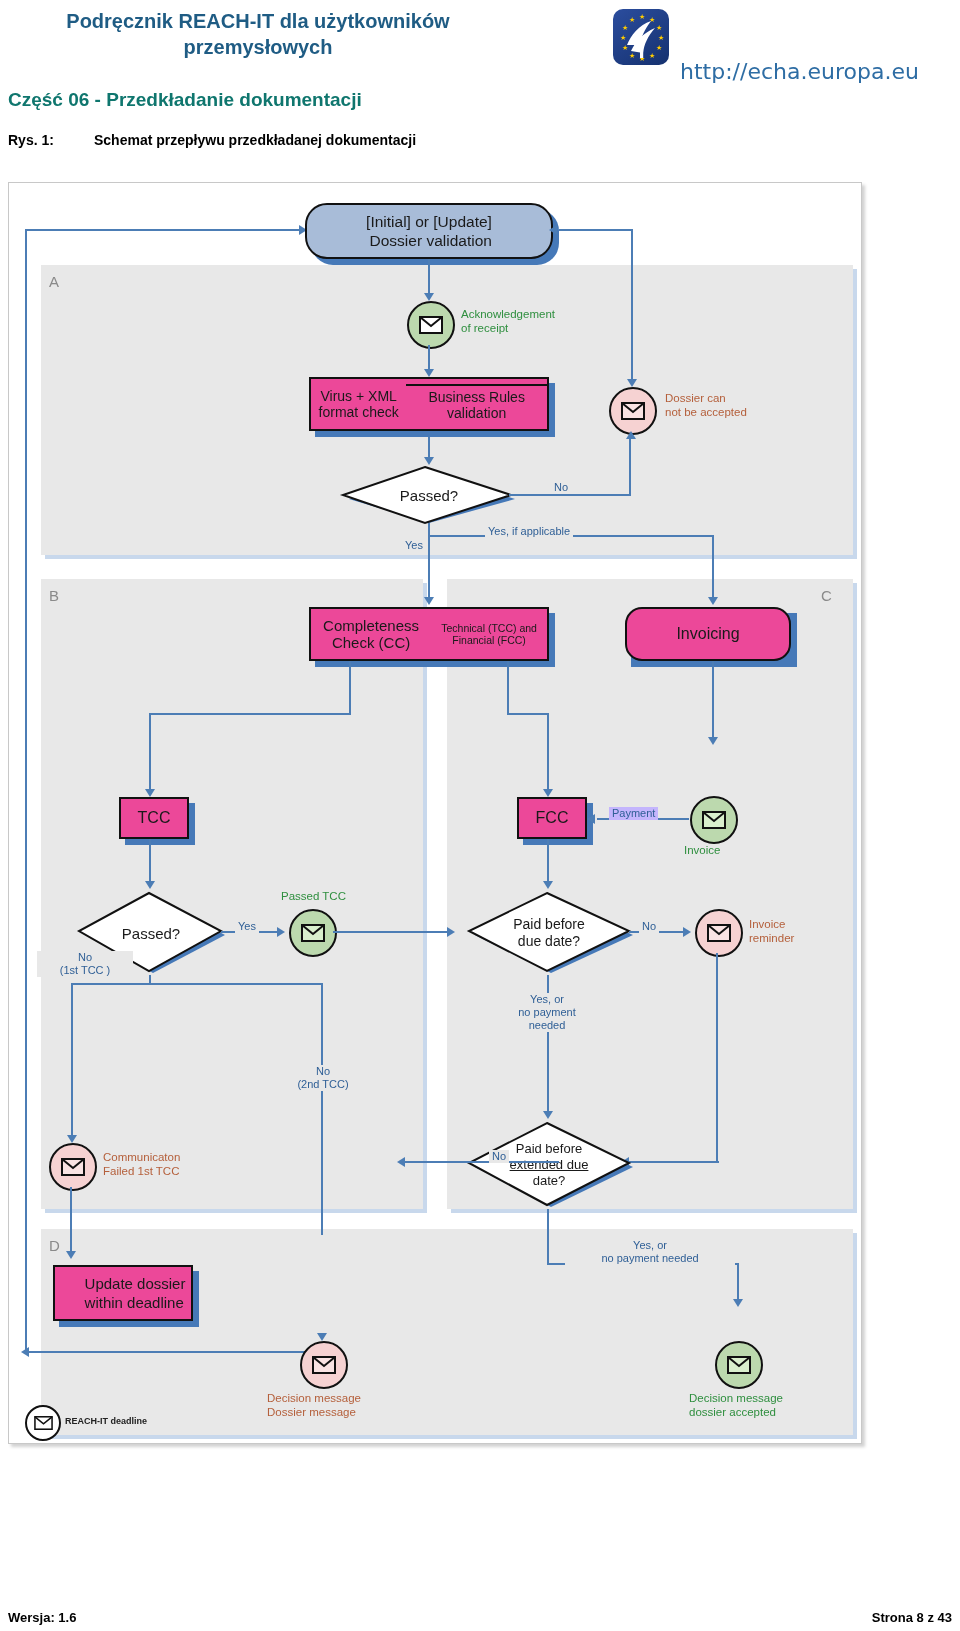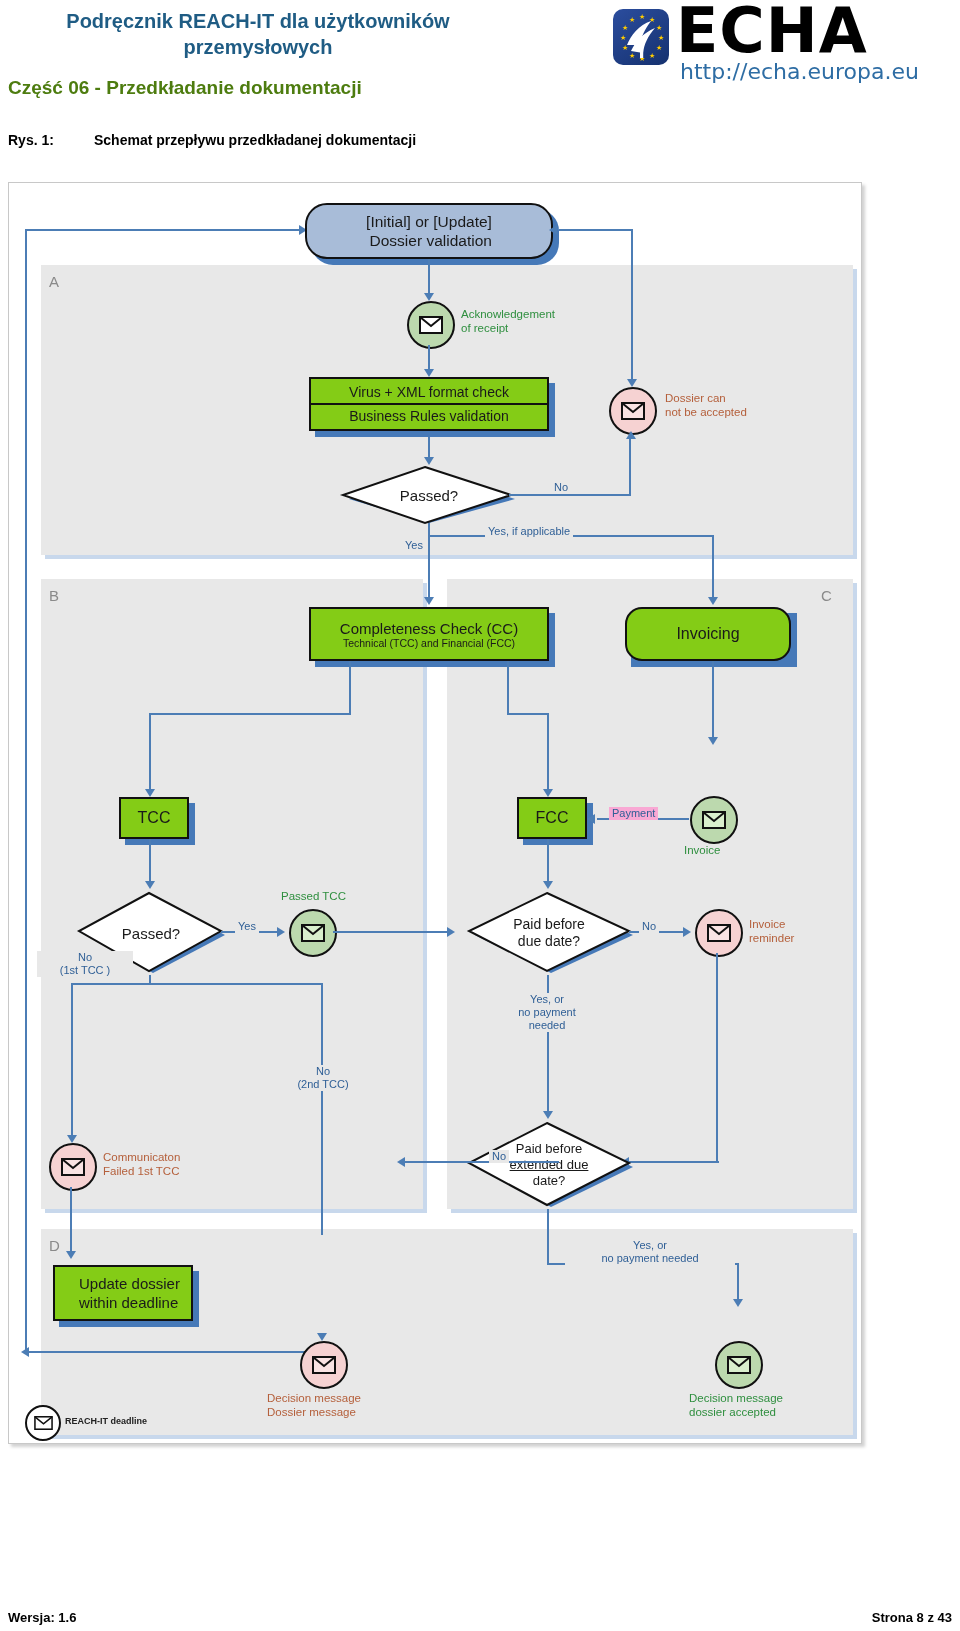--- a/index.html
+++ b/index.html
@@ -9,22 +9,22 @@
     position:relative;overflow:hidden;
   }
   
   #header{position:absolute;left:0;top:0;width:960px;height:120px;}
   #doc-title{
     position:absolute;left:8px;top:8px;width:500px;
     color:#1F5C84;font-weight:bold;font-size:20px;line-height:26px;
     text-align:center;
   }
   #doc-part{
-    position:absolute;left:8px;top:76px;width:500px;
-    color:#4d7c0f;font-weight:bold;font-size:19px;line-height:24px;
+    position:absolute;left:8px;top:88px;width:500px;
+    color:#0f766e;font-weight:bold;font-size:19px;line-height:24px;
     text-align:left;
   }
   
   #echa-logo{position:absolute;left:556px;top:4px;width:400px;height:84px;}
   #eu-flag{
     position:absolute;left:57px;top:5px;width:56px;height:56px;
     background:linear-gradient(145deg,#2b4d9e 0%,#15316f 100%);
     border-radius:10px;overflow:hidden;
   }
   #eu-flag .star{position:absolute;color:#ffcc00;font-size:7px;line-height:7px;}
@@ -59,22 +59,22 @@
   }
   
   .shape{position:absolute;box-sizing:border-box;}
   .sh-shadow{position:absolute;background:#4679b8;}
   .rounded{
     background:#a8bcd8;border:2px solid #111;border-radius:22px;
     display:flex;align-items:center;justify-content:center;
     text-align:center;color:#1a1a1a;
   }
   .rect{
-    background:#84cc16;border:2px solid #111;
-    display:flex;flex-direction:column;align-items:center;justify-content:center;
+    background:#ec4899;border:2px solid #111;
+    display:flex;align-items:center;justify-content:center;
     text-align:center;color:#1a1a1a;
   }
   .rect .sub{border-top:2px solid #111;width:100%;}
   .diamond-wrap{position:absolute;}
   .diamond-lbl{
     position:absolute;left:0;top:0;width:100%;height:100%;
     display:flex;align-items:center;justify-content:center;text-align:center;
     color:#1a1a1a;pointer-events:none;
   }
   
@@ -125,21 +125,20 @@
       <span class="star" style="left:9px;top:35px;">★</span>
       <span class="star" style="left:7px;top:25px;">★</span>
       <span class="star" style="left:9px;top:15px;">★</span>
       <span class="star" style="left:16px;top:7px;">★</span>
       <svg id="eu-tree" viewBox="0 0 44 46">
         <path d="M6 30 C10 20 18 10 30 6 C24 14 20 22 19 30 Z" fill="#ffffff"></path>
         <path d="M10 36 C14 27 22 18 34 13 C27 21 23 29 22 38 Z" fill="#ffffff"></path>
         <rect x="19" y="30" width="3.2" height="13" fill="#ffffff"></rect>
       </svg>
     </div>
-    <div id="echa-word">ECHA</div>
     <div id="echa-url">http://echa.europa.eu</div>
   </div>
 </div>
 
 <div id="fig-caption">
   <span class="num">Rys. 1:</span><span>Schemat przepływu przedkładanej dokumentacji</span>
 </div>
 
 <div id="diagram">
 
@@ -263,21 +262,21 @@
     <div>TCC</div>
   </div>
 
   <div class="sh-shadow" style="left:514px;top:620px;width:70px;height:42px;"></div>
   <div class="shape rect" style="left:508px;top:614px;width:70px;height:42px;font-size:16px;">
     <div>FCC</div>
   </div>
 
   <div class="ln" style="left:588px;top:635px;width:92px;height:2px;"></div>
   <div class="arr arr-left" style="left:578px;top:631px;"></div>
-  <div class="edge-lbl" style="left:600px;top:624px;background:#f9a8d4;padding:0 3px;">Payment</div>
+  <div class="edge-lbl" style="left:600px;top:624px;background:#c4b5fd;padding:0 3px;">Payment</div>
 
   <div class="msg green" style="left:681px;top:613px;width:44px;height:44px;">
     <svg class="env" width="24" height="18" viewBox="0 0 24 18">
       <rect x="1" y="1" width="22" height="16" fill="#d9efcd" stroke="#111" stroke-width="2"></rect>
       <path d="M1 1 L12 10 L23 1" fill="none" stroke="#111" stroke-width="2"></path>
     </svg>
   </div>
   <div class="msg-lbl green" style="left:675px;top:660px;">Invoice</div>
 
   <div class="ln" style="left:140px;top:656px;width:2px;height:48px;"></div>

